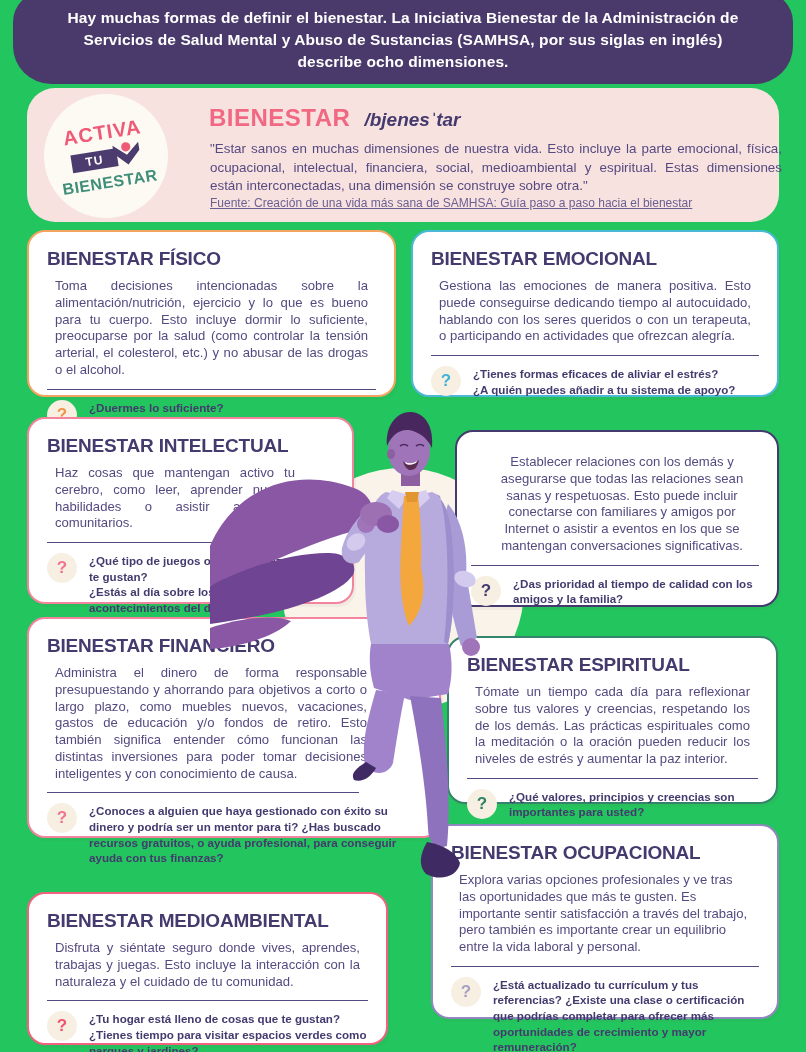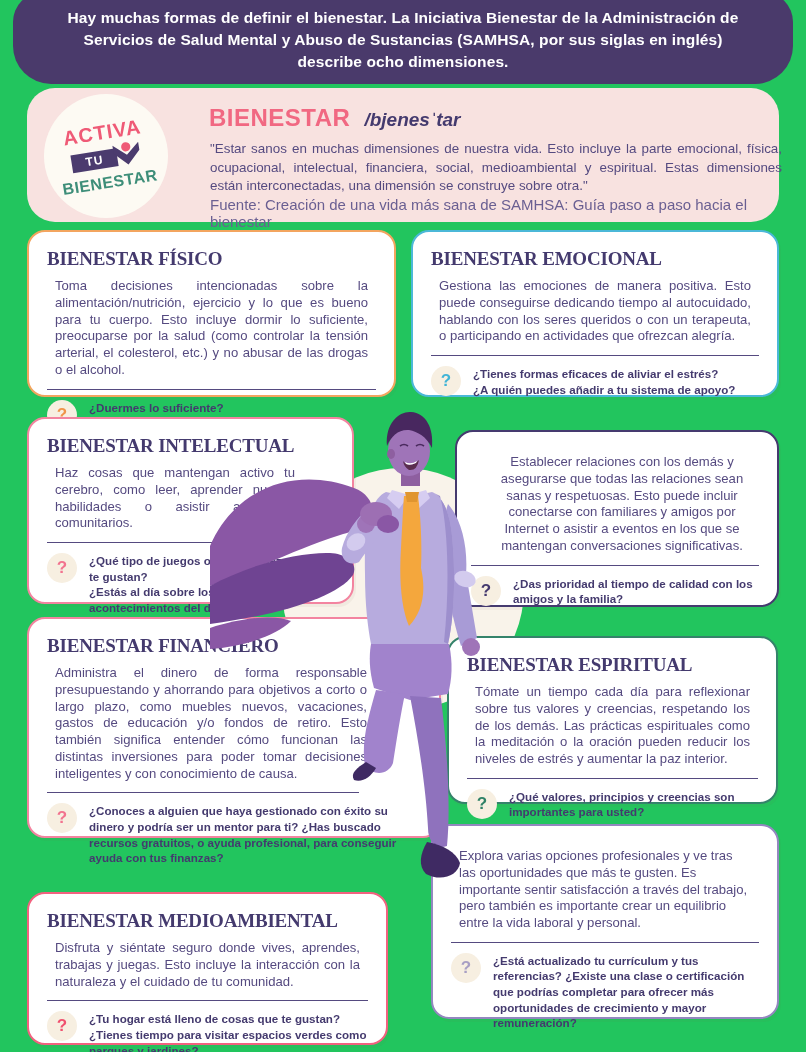--- a/index.html
+++ b/index.html
@@ -53,35 +53,35 @@
     display:flex;align-items:baseline;gap:14px;
   }
   .def-title{color:#f16882;font-weight:800;font-size:24px;letter-spacing:.5px;}
   .def-pron{color:#443a6e;font-weight:600;font-size:19px;font-style:italic;}
   .def-quote{
     position:absolute;left:183px;top:52px;width:572px;
     color:#554a80;font-size:13.4px;line-height:1.38;text-align:justify;
   }
   .def-source{
     position:absolute;left:183px;top:108px;width:572px;
-    color:#6a5f92;font-size:15px;
+    color:#6a5f92;font-size:12px;text-decoration:underline;
   }
   
   .card{
     position:absolute;
     background:#ffffff;
     border:2px solid #ccc;border-radius:18px;
     box-shadow:2px 3px 0 rgba(120,95,70,.06);
     padding:14px 18px 12px 18px;
     box-sizing:border-box;
     z-index:1;
   }
   .card-title{
     margin:2px 0 7px 0;
-    color:#443a6e;font-size:19px;font-weight:800;letter-spacing:-.2px;font-family:Liberation Serif, serif;
+    color:#443a6e;font-size:19px;font-weight:800;letter-spacing:-.2px;
   }
   .card-body{
     margin:8px;color:#554a80;font-size:13.1px;line-height:1.28;text-align:justify;
   }
   .card-divider{border-top:1.6px solid #554a80;margin:10px 0 8px 0;}
   .card-questions{display:flex;align-items:flex-start;gap:12px;}
   .q-circle{
     flex:0 0 auto;width:30px;height:30px;border-radius:50%;
     background:#f7efe1;display:flex;align-items:center;justify-content:center;
     margin-top:2px;
@@ -231,20 +231,21 @@
     <p class="card-body">Disfruta y siéntate seguro donde vives, aprendes, trabajas y juegas. Esto incluye la interacción con la naturaleza y el cuidado de tu comunidad.</p>
     <div class="card-divider"></div>
     <div class="card-questions">
       <div class="q-circle">
         <span class="q-mark" style="color: rgb(240, 81, 111);">?</span>
       </div>
       <div class="q-text">¿Tu hogar está lleno de cosas que te gustan? ¿Tienes tiempo para visitar espacios verdes como parques y jardines?</div>
     </div>
   </section>
       <section class="card card-ocupacional" style="border-color: rgb(147, 135, 191);">
+    <h2 class="card-title">BIENESTAR OCUPACIONAL</h2>
     <p class="card-body">Explora varias opciones profesionales y ve tras las oportunidades que más te gusten. Es importante sentir satisfacción a través del trabajo, pero también es importante crear un equilibrio entre la vida laboral y personal.</p>
     <div class="card-divider"></div>
     <div class="card-questions">
       <div class="q-circle">
         <span class="q-mark" style="color: rgb(168, 159, 196);">?</span>
       </div>
       <div class="q-text">¿Está actualizado tu currículum y tus referencias? ¿Existe una clase o certificación que podrías completar para ofrecer más oportunidades de crecimiento y mayor remuneración?</div>
     </div>
   </section>
     </div>

